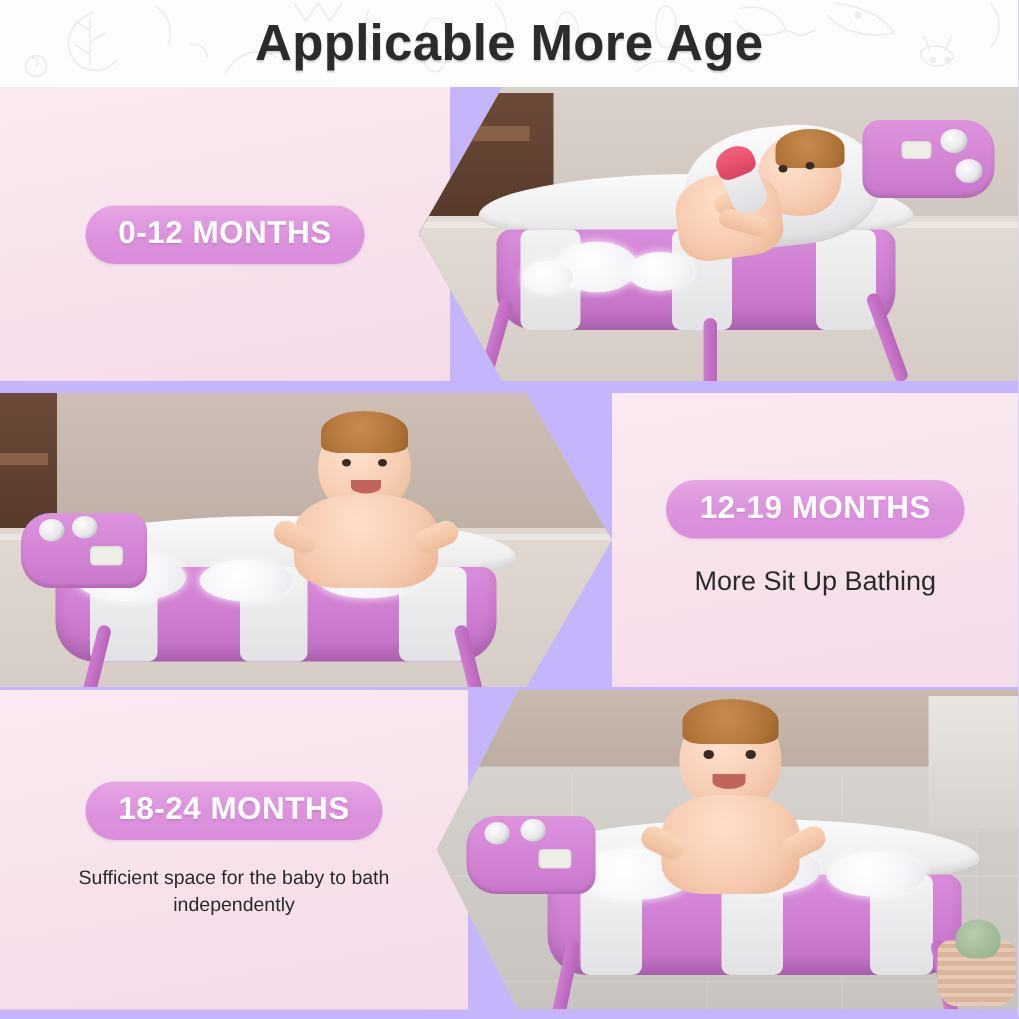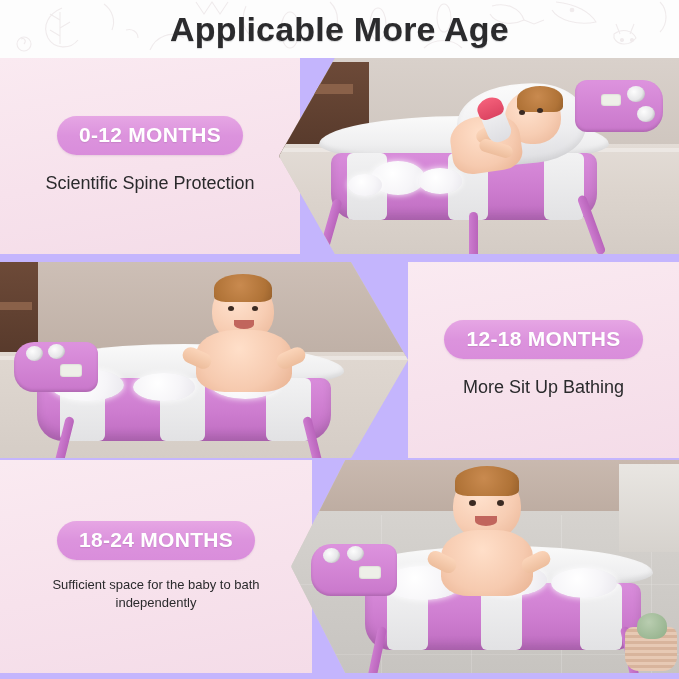--- a/index.html
+++ b/index.html
@@ -163,21 +163,20 @@
       </g>
     </svg>
     <div class="header-title">Applicable More Age</div>
   </div>
 
   <div class="row row1">
 
     <div class="pink-panel left" style="width:300px">
       <div class="txt-block">
         <div class="badge">0-12 MONTHS</div>
-        <div class="caption">Scientific Spine Protection</div>
       </div>
     </div>
 
     <div class="photo-panel right clip-left-notch" style="width:400px">
       <div class="scene">
         <div class="wall light" style="height:46%"></div>
         <div class="cabinet" style="left:-6px;top:4px;width:96px;height:96px;"></div>
         <div class="cabinet" style="left:4px;top:26px;width:70px;height:10px;background:#8a6149;"></div>
         <div class="floor" style="height:56%;"></div>
         <div class="baseboard" style="top:46%;"></div>
@@ -257,21 +256,21 @@
         <div class="croc" style="left:14px;top:80px;width:84px;height:50px;border-radius:20px 12px 12px 20px;">
           <div class="eye" style="left:12px;top:4px;width:17px;height:15px;"></div>
           <div class="eye" style="left:34px;top:2px;width:17px;height:15px;"></div>
           <div class="screen" style="left:46px;top:22px;width:22px;height:13px;"></div>
         </div>
       </div>
     </div>
 
     <div class="pink-panel right" style="width:271px">
       <div class="txt-block">
-        <div class="badge">12-18 MONTHS</div>
+        <div class="badge">12-19 MONTHS</div>
         <div class="caption">More Sit Up Bathing</div>
       </div>
     </div>
   </div>
 
   <div class="row row3">
 
     <div class="pink-panel left" style="width:312px">
       <div class="txt-block">
         <div class="badge">18-24 MONTHS</div>

